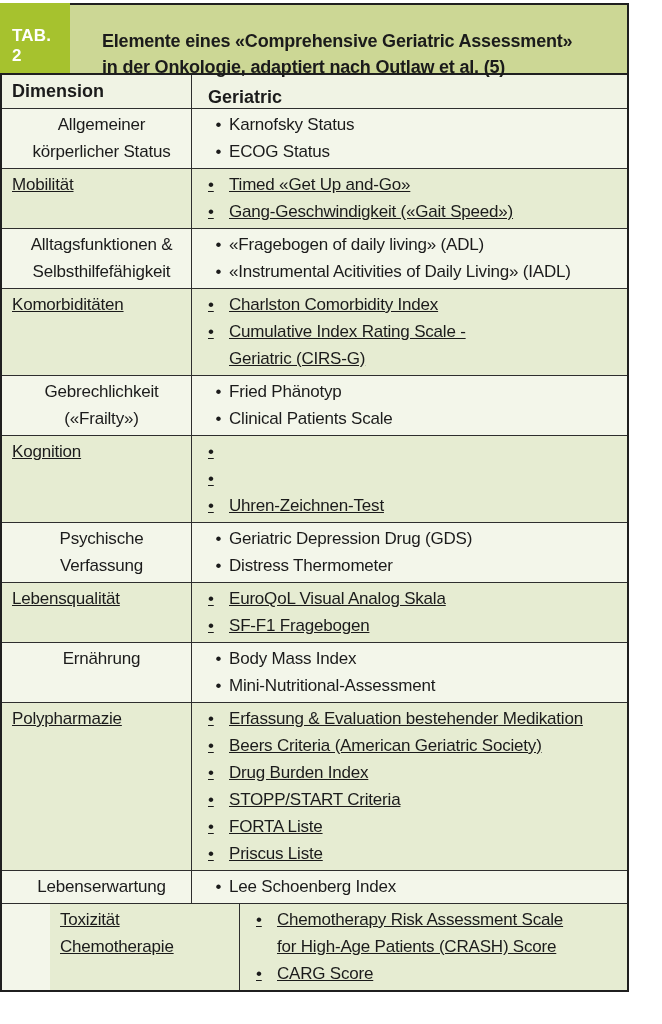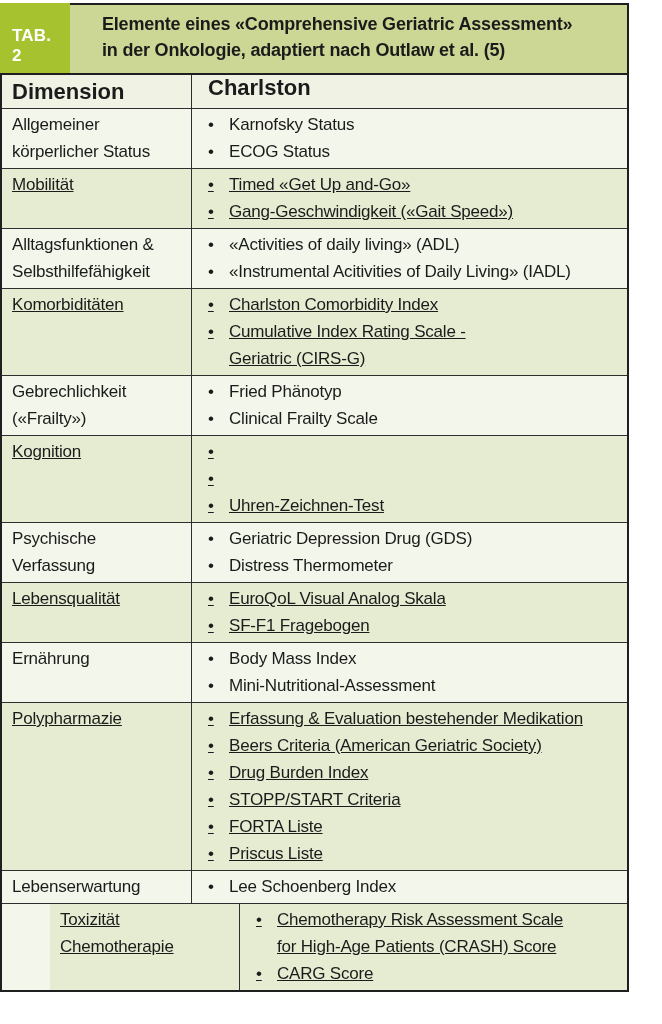--- a/index.html
+++ b/index.html
@@ -39,44 +39,44 @@
     background:var(--badge-green);
     color:#ffffff;
     font-weight:bold;
     font-size:17px;
     display:flex; align-items:center;
     padding:16px 16px 0 12px;
     letter-spacing:0.2px;
   }
   .title {
     margin-left:100px;
-    padding-top:6px;
+    padding-top:23px;
     font-weight:bold;
     font-size:18px;
     line-height:26px;
     letter-spacing:-0.2px;
     white-space:pre-line;
   }
   
   .colhead {
     display:flex;
     height:34px;
     background:var(--header-row);
     border-bottom:1px solid var(--border);
     font-weight:bold;
-    font-size:22px;
-    align-items:flex-start;
+    font-size:18px;
+    align-items:flex-end;
   }
   .col1 { width:190px; flex:none; padding-left:10px; border-right:1px solid var(--border); align-self:stretch; }
   .col2 { flex:1; padding-left:16px; }
   .colhead .col1, .colhead .col2 { display:flex; align-items:center; }
   
   .row { display:flex; border-bottom:1px solid var(--border); }
   .row:last-child { border-bottom:none;margin-left:48px; }
-  .row.white { background:var(--row-white); }
+  .row.white { background:var(--row-white);text-align:center; }
   .row.green { background:var(--row-green);text-decoration:underline; }
   .cell {
     font-size:17px;
     line-height:27px;
     letter-spacing:-0.2px;
     padding-top:2px; padding-bottom:3px;
   }
   .dim { white-space:pre-line; }
   .items { padding-right:6px; }
   .item { display:flex; }
@@ -89,21 +89,21 @@
 <div class="table-wrap">
 
   <div class="titlebar">
     <div class="chip">TAB. 2</div>
     <div class="title">Elemente eines «Comprehensive Geriatric Assessment»
 in der Onkologie, adaptiert nach Outlaw et al. (5)</div>
   </div>
 
   <div class="colhead">
     <div class="col1">Dimension</div>
-    <div class="col2">Charlston</div>
+    <div class="col2">Geriatric</div>
   </div>
 
   <div>
       <div class="row white">
     <div class="col1 cell dim">Allgemeiner
 körperlicher Status</div>
     <div class="col2 cell items">
           <div class="item">
     <span class="bullet">•</span>
     <span class="itemtext">Karnofsky Status</span>
@@ -126,21 +126,21 @@
     <span class="itemtext">Gang-Geschwindigkeit («Gait Speed»)</span>
   </div>
         </div>
   </div>
       <div class="row white">
     <div class="col1 cell dim">Alltagsfunktionen &amp;
 Selbsthilfefähigkeit</div>
     <div class="col2 cell items">
           <div class="item">
     <span class="bullet">•</span>
-    <span class="itemtext">«Activities of daily living» (ADL)</span>
+    <span class="itemtext">«Fragebogen of daily living» (ADL)</span>
   </div>
           <div class="item">
     <span class="bullet">•</span>
     <span class="itemtext">«Instrumental Acitivities of Daily Living» (IADL)</span>
   </div>
         </div>
   </div>
       <div class="row green">
     <div class="col1 cell dim">Komorbiditäten</div>
     <div class="col2 cell items">
@@ -158,21 +158,21 @@
       <div class="row white">
     <div class="col1 cell dim">Gebrechlichkeit
 («Frailty»)</div>
     <div class="col2 cell items">
           <div class="item">
     <span class="bullet">•</span>
     <span class="itemtext">Fried Phänotyp</span>
   </div>
           <div class="item">
     <span class="bullet">•</span>
-    <span class="itemtext">Clinical Frailty Scale</span>
+    <span class="itemtext">Clinical Patients Scale</span>
   </div>
         </div>
   </div>
       <div class="row green">
     <div class="col1 cell dim">Kognition</div>
     <div class="col2 cell items">
           <div class="item">
     <span class="bullet">•</span>
   </div>
           <div class="item">

